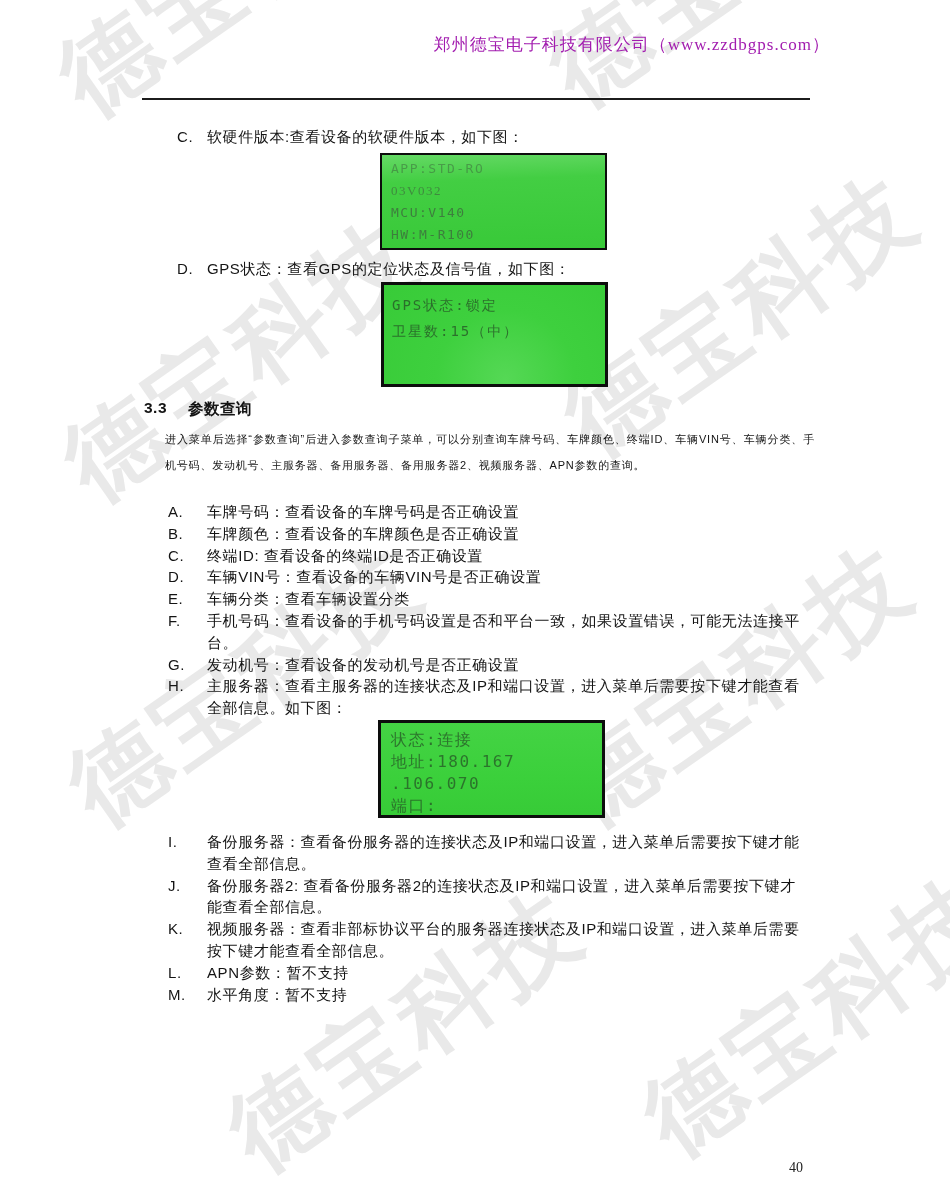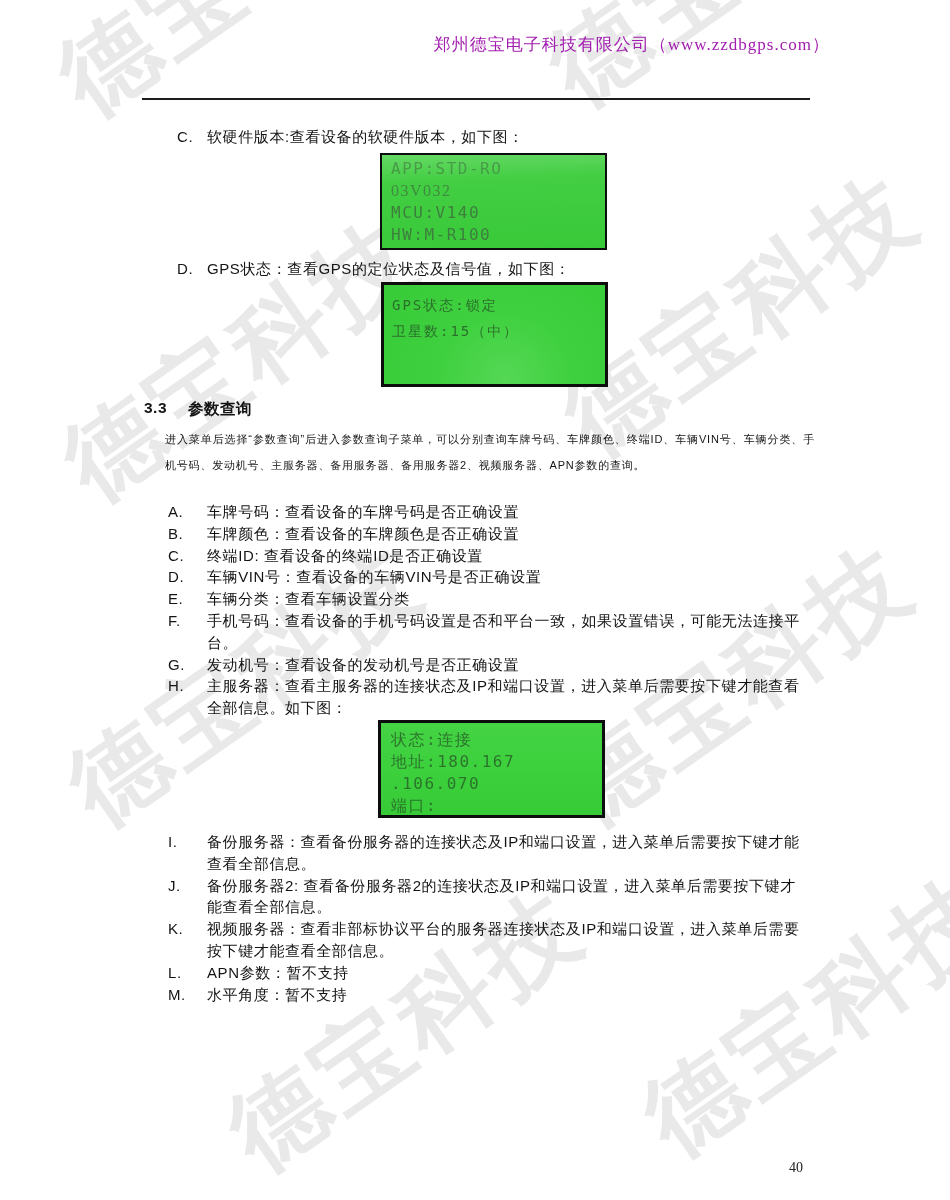--- a/index.html
+++ b/index.html
@@ -37,21 +37,21 @@
   .lcd {
     position:absolute; z-index:1; box-sizing:border-box;
     border:3px solid #0d0d0d;
     font-family:"DejaVu Sans Mono", monospace;
   }
   .lcd-version {
     left:380px; top:153px; width:227px; height:97px;
     border-width:2px; padding:3px 0 0 9px;
     background:linear-gradient(178deg,#65d965 0%,#43ce43 28%,#38c938 100%);
   }
-  .lcd-version .ln { font-size:16px; line-height:22px; letter-spacing:1.5px; color:#3e6e3e; }
+  .lcd-version .ln { font-size:13px; line-height:22px; letter-spacing:1.5px; color:#3e6e3e; }
   .lcd-version .ln1 { opacity:.55; }
   .lcd-version .ln2 { opacity:.70;font-family:Liberation Serif, serif; }
   .lcd-version .ln3 { opacity:.82; }
   .lcd-version .ln4 { opacity:.82; }
   .lcd-gps {
     left:381px; top:282px; width:227px; height:105px;
     padding:7px 0 0 8px;
     background:radial-gradient(circle at 55% 95%, #55d855 0%, #3ed03e 45%, #38cb38 100%);
   }
   .lcd-gps .ln { font-size:14px; line-height:26px; letter-spacing:2px; color:rgba(38,84,38,.78); }

